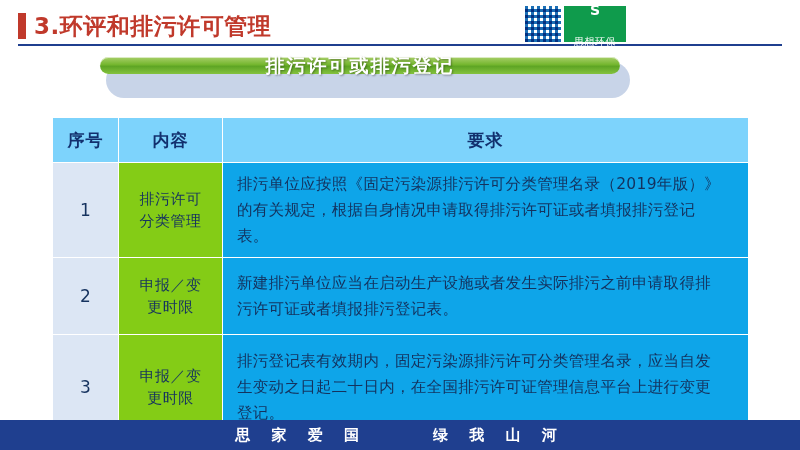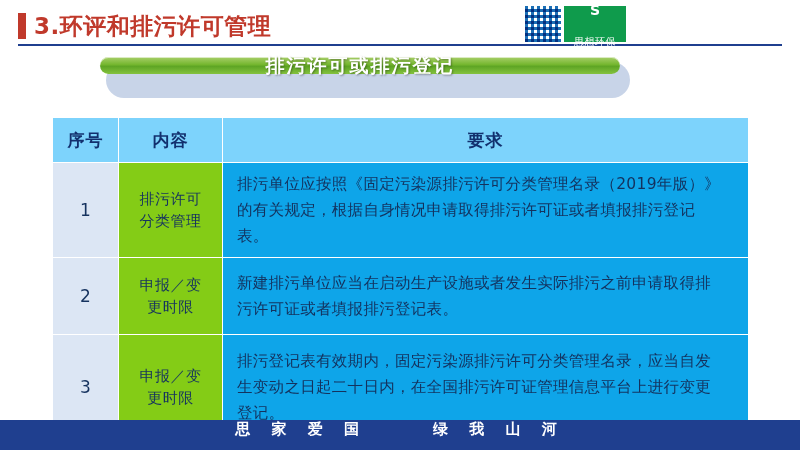--- a/index.html
+++ b/index.html
@@ -176,21 +176,21 @@
 
   
   .footer {
     position: absolute;
     left: 0;
     bottom: 0;
     width: 800px;
     height: 30px;
     background: #1f3f8f;
     display: flex;
-    align-items: flex-start;
+    align-items: center;
     justify-content: center;
   }
   .footer-text {
     color: #ffffff;
     font-size: 15px;
     font-weight: bold;
     letter-spacing: 8px;
     white-space: pre;
   }
 </style>

